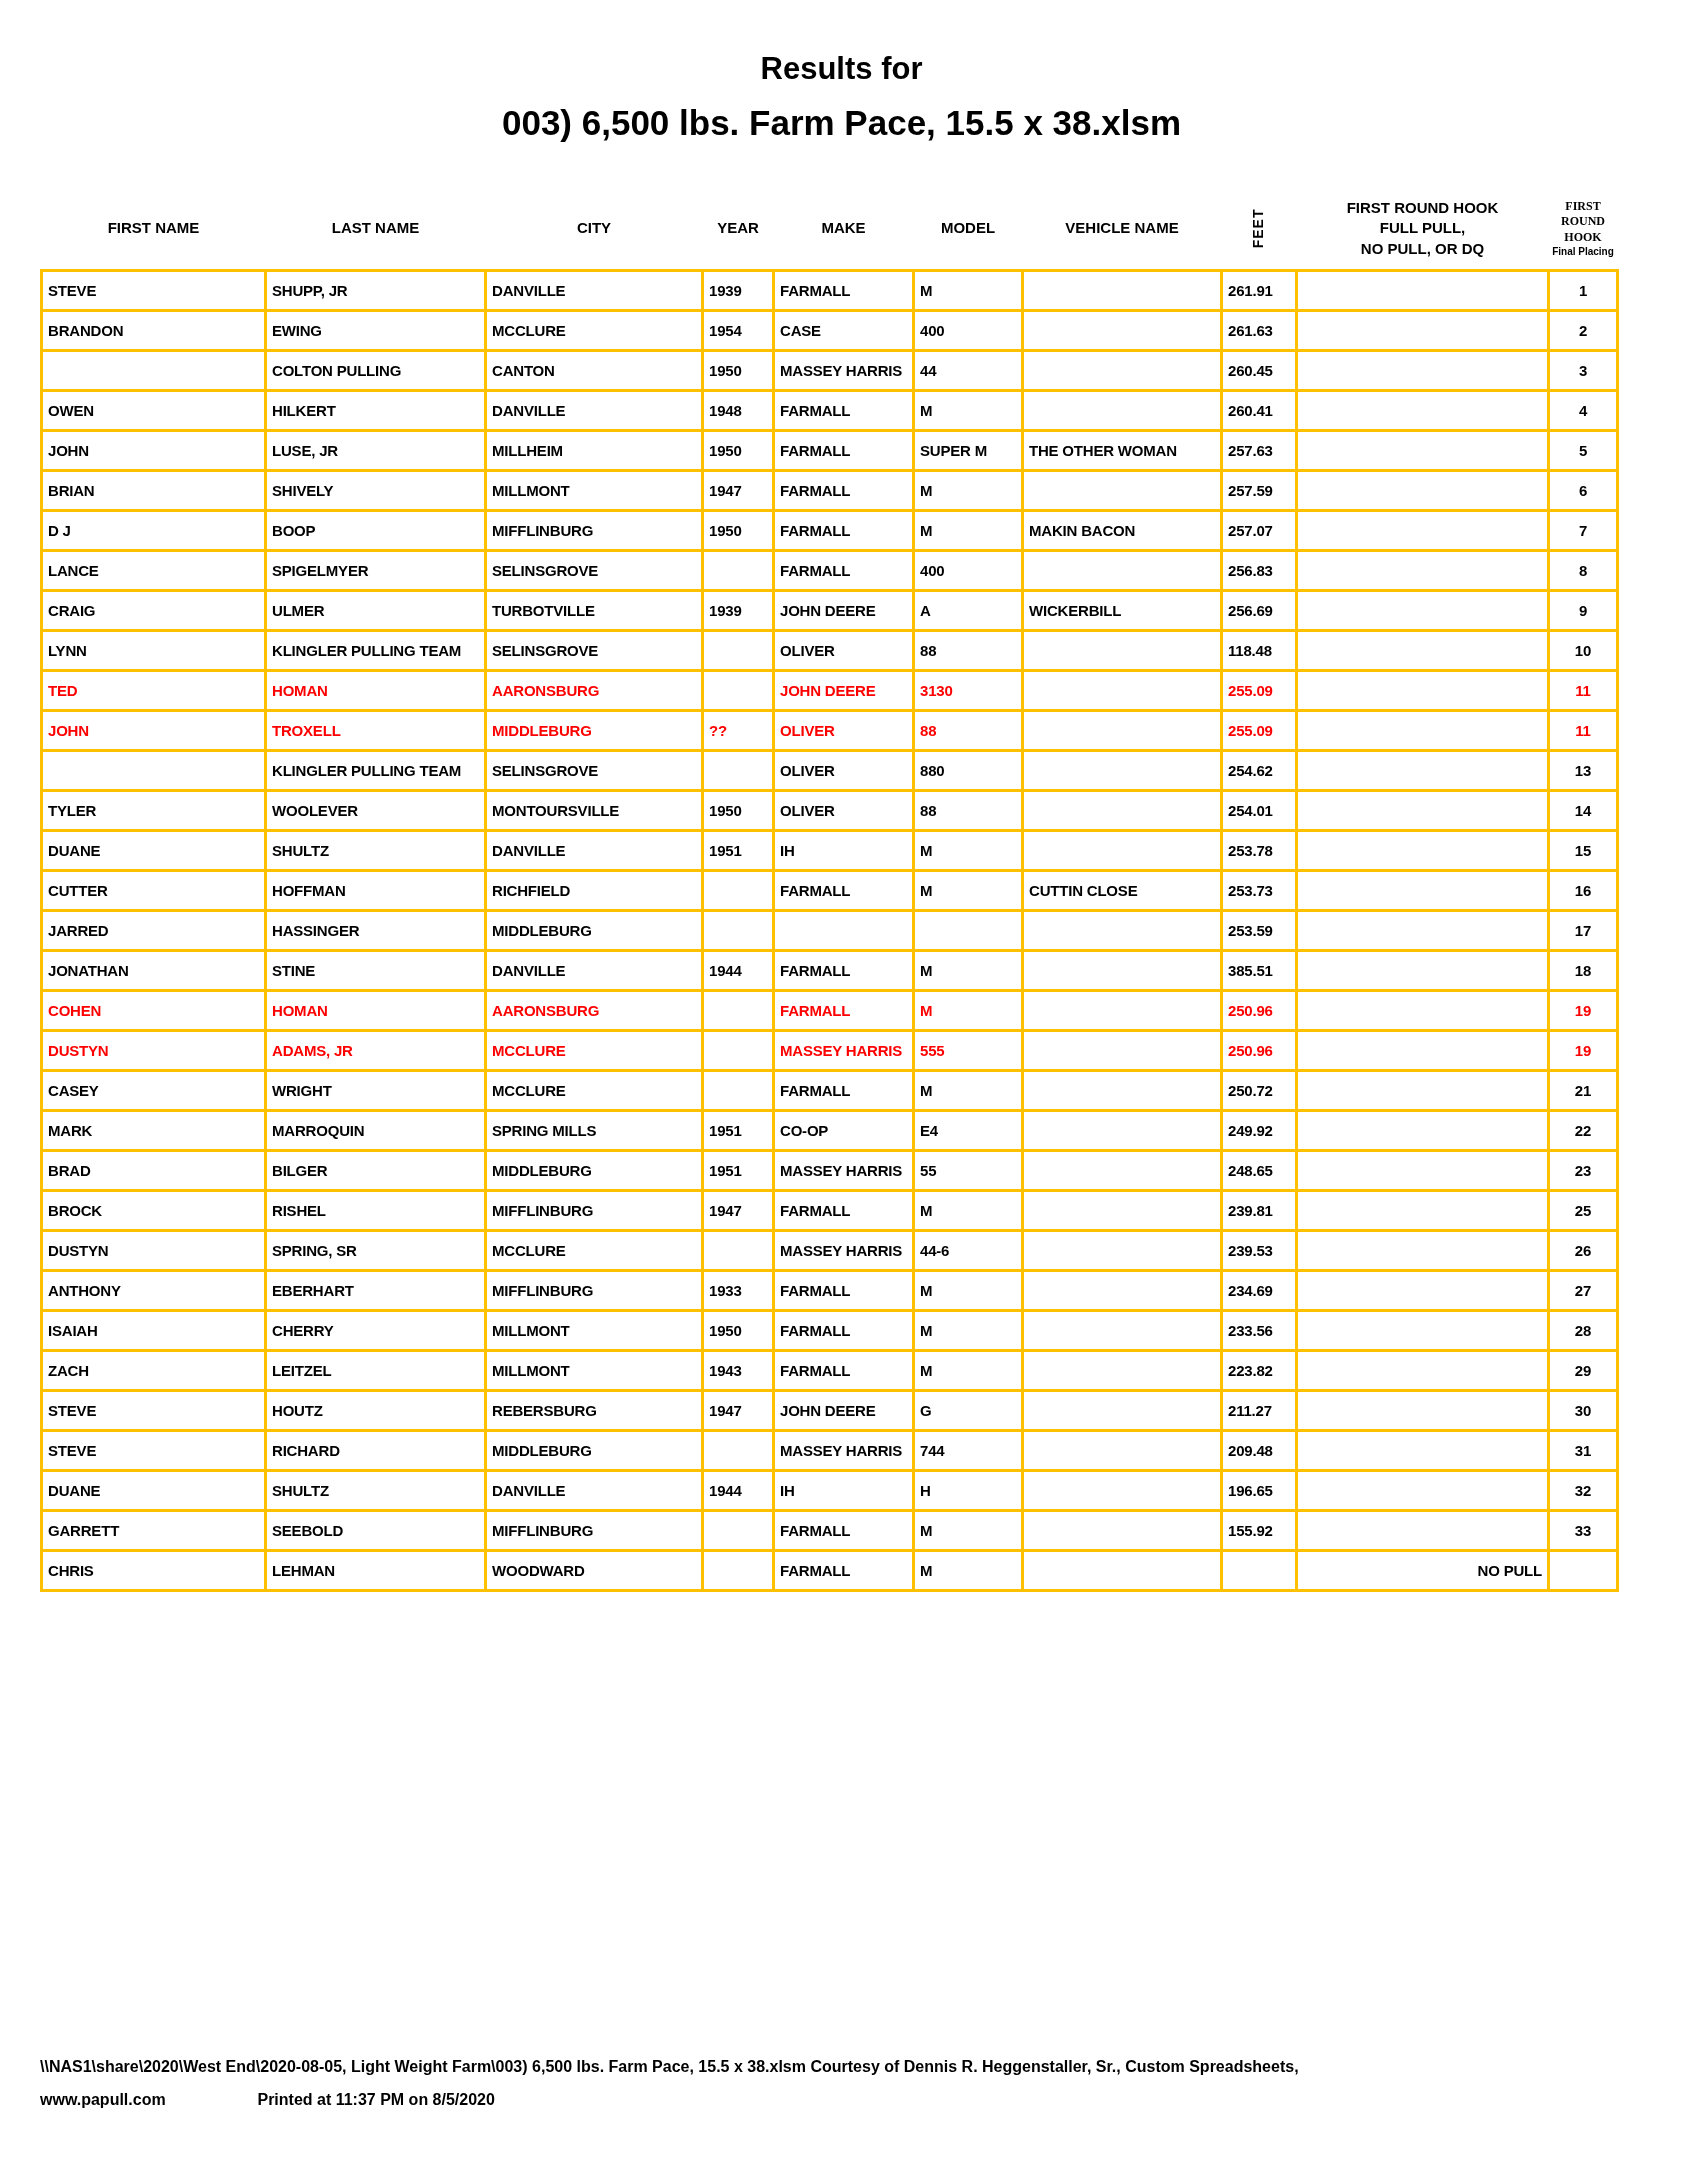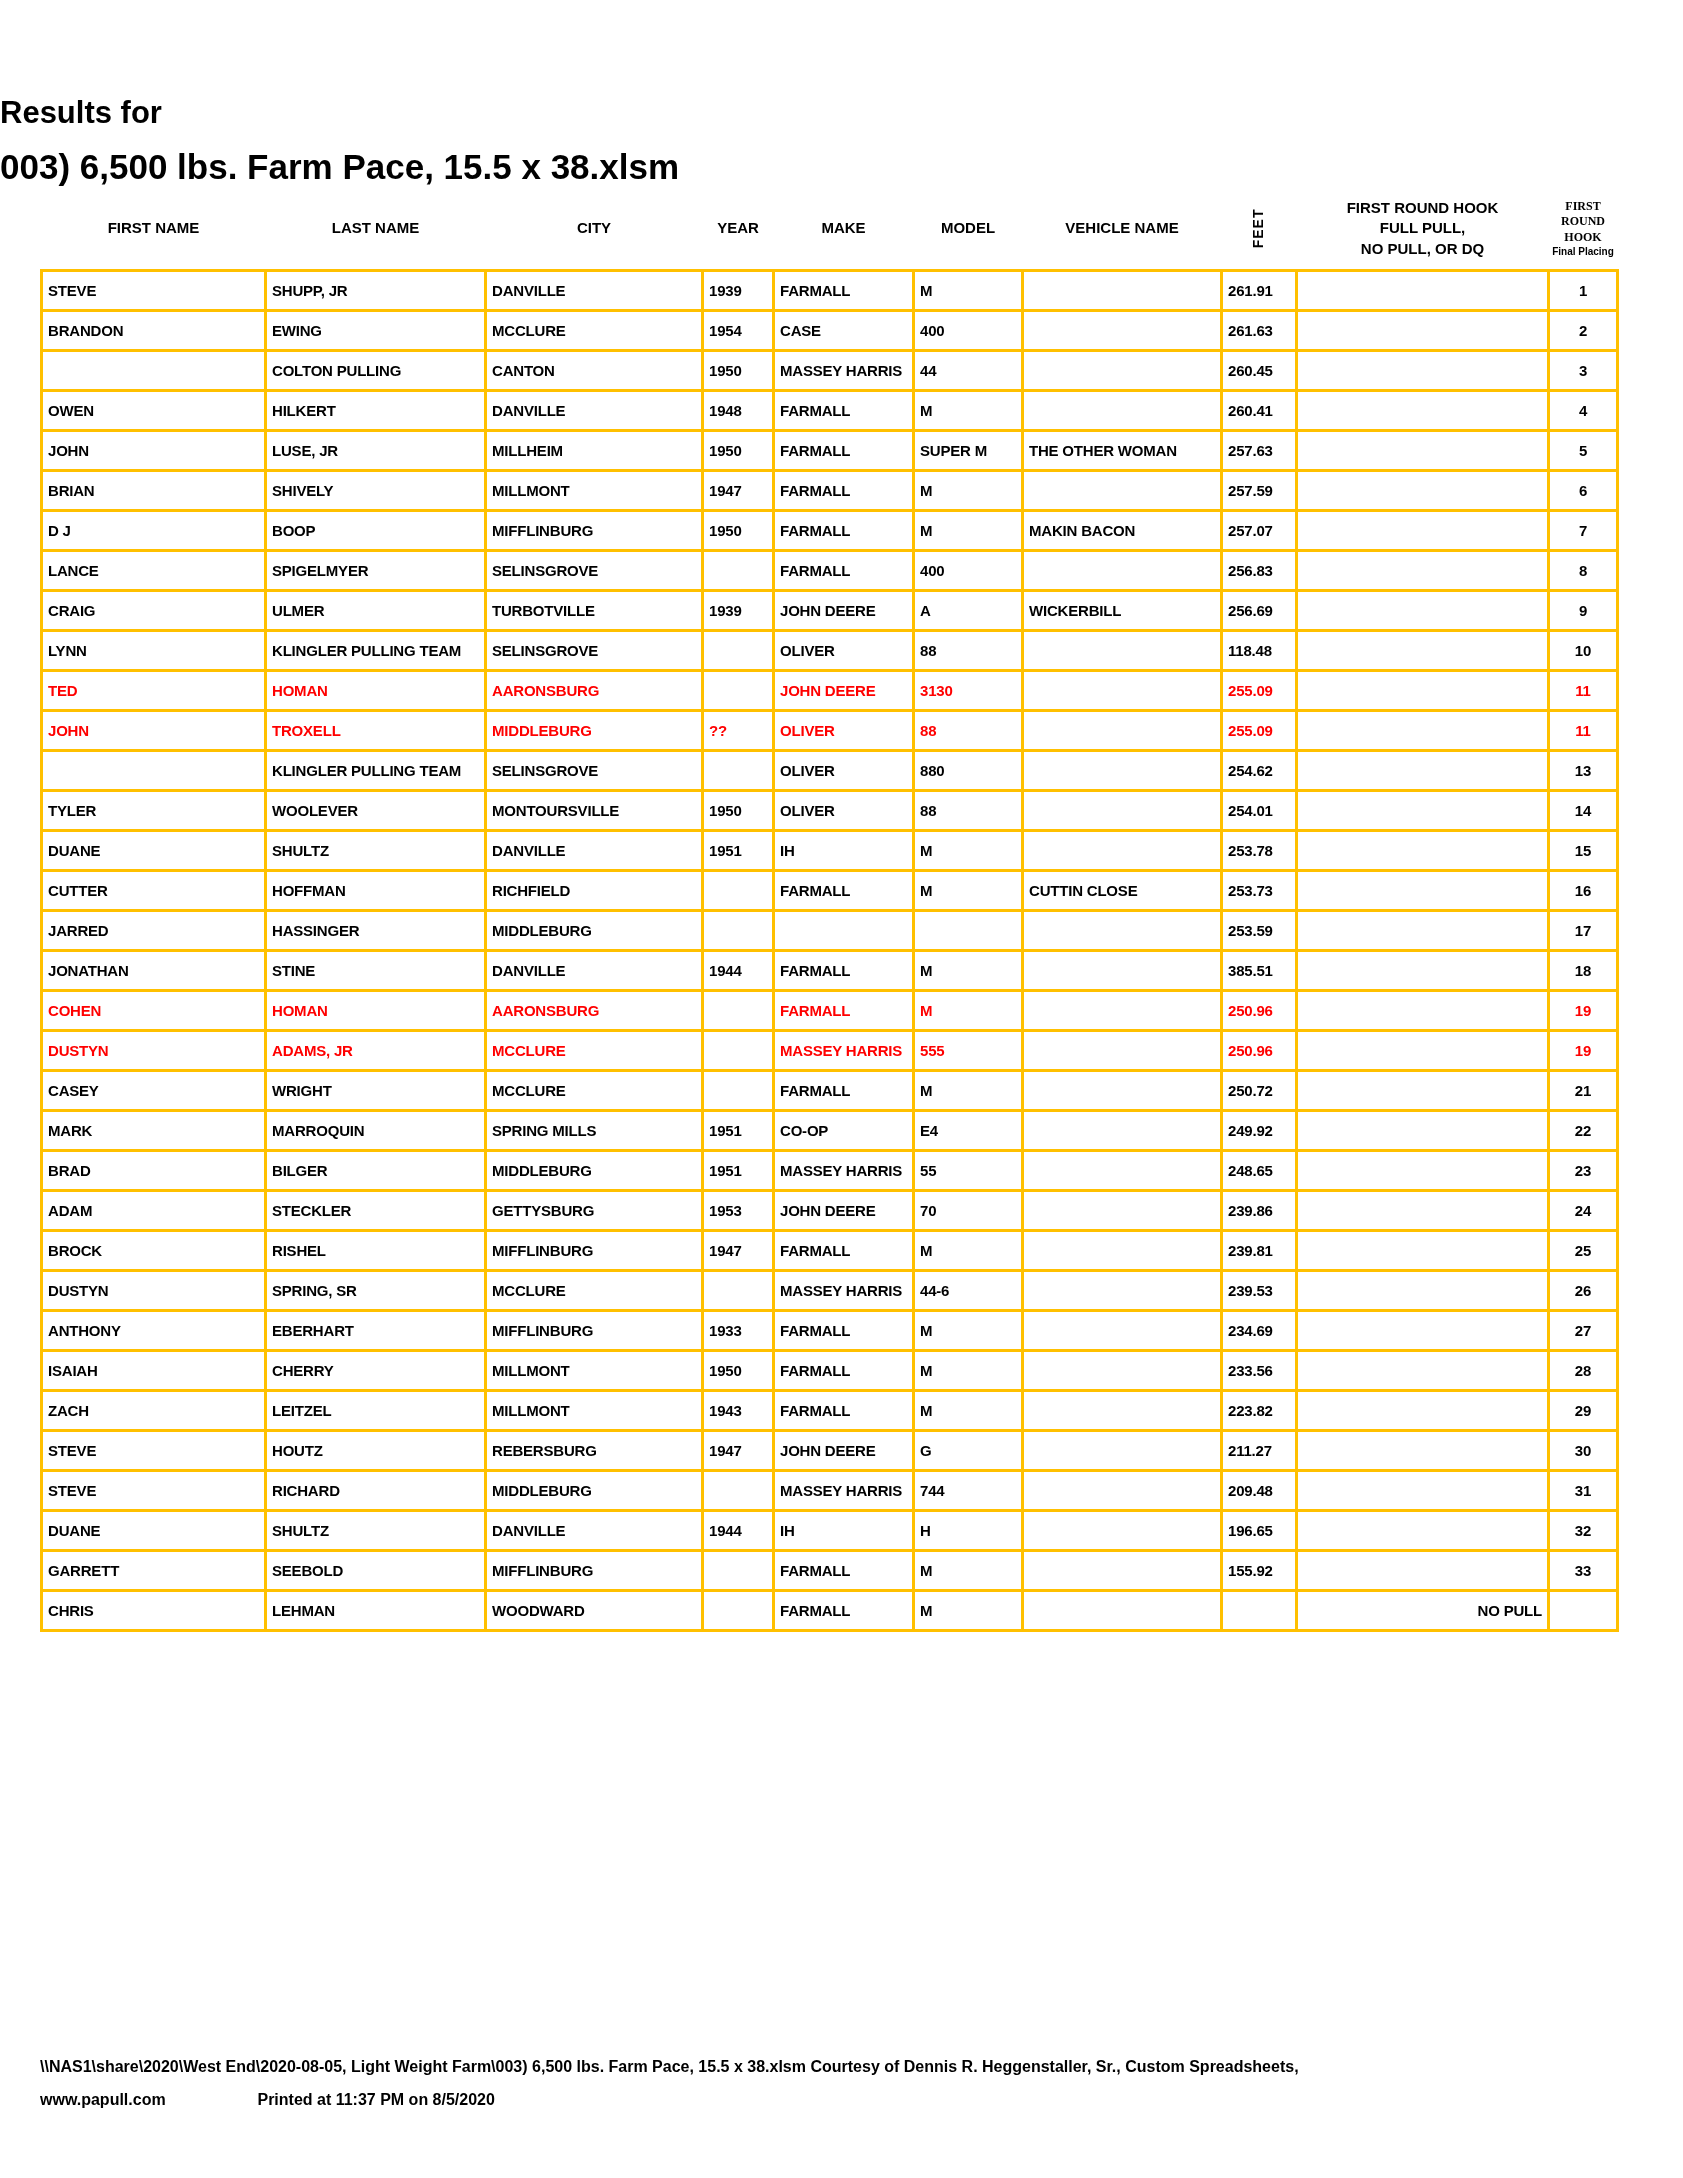--- a/index.html
+++ b/index.html
@@ -5,21 +5,21 @@
   html,body{margin:0;padding:0;background:#ffffff;}
   .page{
     position:relative;
     width:1683px;height:2178px;
     background:#ffffff;
     font-family:"Liberation Sans", sans-serif;
     color:#000;
     overflow:hidden;
   }
   
-  .title-block{position:absolute;top:51px;left:0;width:100%;text-align:left;margin-top:44px;}
+  .title-block{position:absolute;top:51px;left:0;width:100%;text-align:center;}
   .title-line1{font-size:31px;font-weight:bold;letter-spacing:0px;}
   .title-line2{font-size:35px;font-weight:bold;margin-top:16px;letter-spacing:0px;}
 
   
   .table-wrap{position:absolute;top:188px;left:40px;}
   table.results{
     border-collapse:collapse;
     table-layout:fixed;
     width:1576px;
   }
@@ -392,32 +392,20 @@
             <td>MIDDLEBURG</td>
             <td>1951</td>
             <td>MASSEY HARRIS</td>
             <td>55</td>
             <td></td>
             <td>248.65</td>
             <td></td>
             <td>23</td>
           </tr>
           <tr>
-            <td>ADAM</td>
-            <td>STECKLER</td>
-            <td>GETTYSBURG</td>
-            <td>1953</td>
-            <td>JOHN DEERE</td>
-            <td>70</td>
-            <td></td>
-            <td>239.86</td>
-            <td></td>
-            <td>24</td>
-          </tr>
-          <tr>
             <td>BROCK</td>
             <td>RISHEL</td>
             <td>MIFFLINBURG</td>
             <td>1947</td>
             <td>FARMALL</td>
             <td>M</td>
             <td></td>
             <td>239.81</td>
             <td></td>
             <td>25</td>

